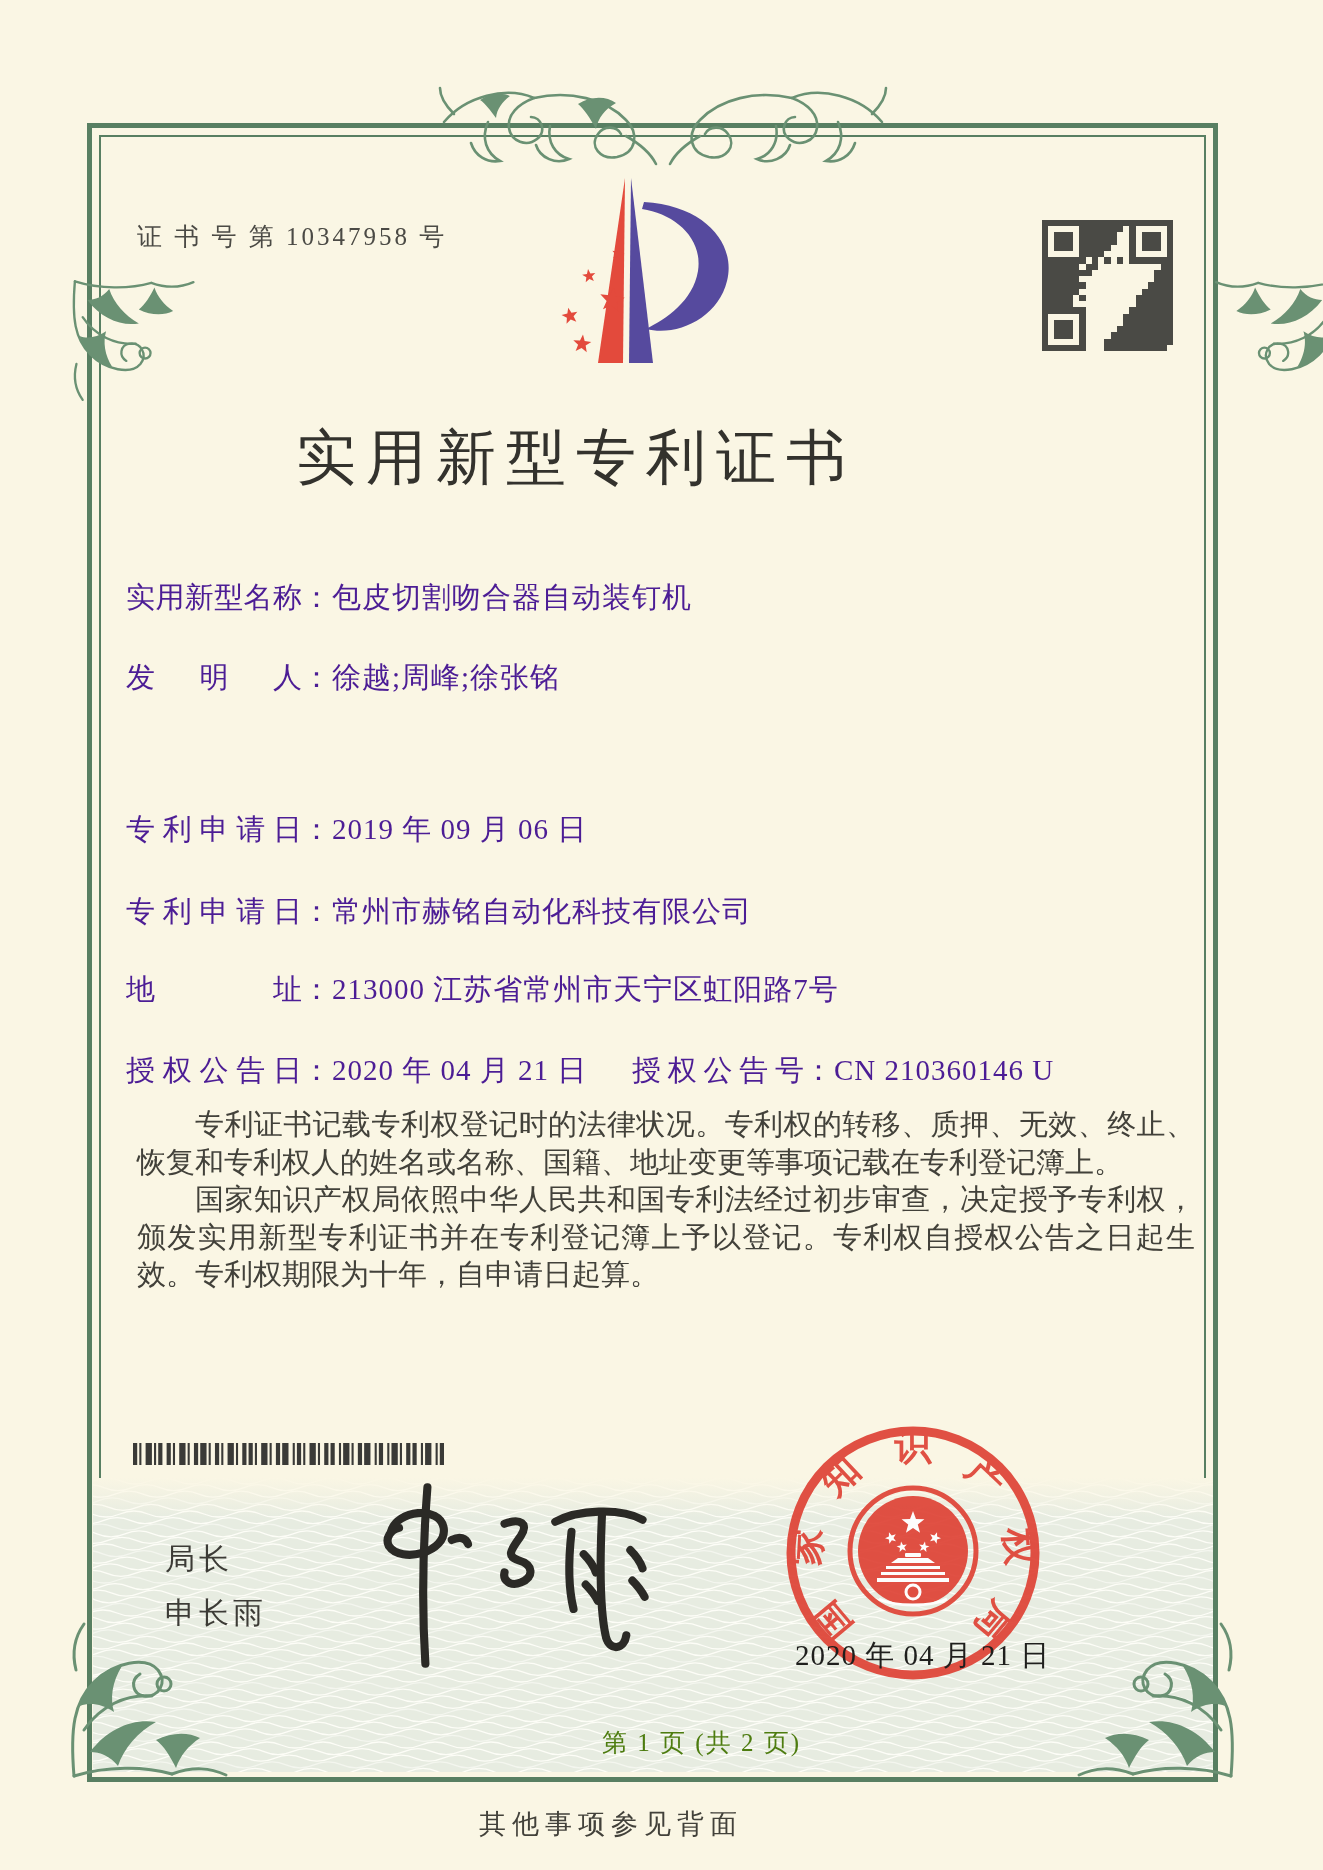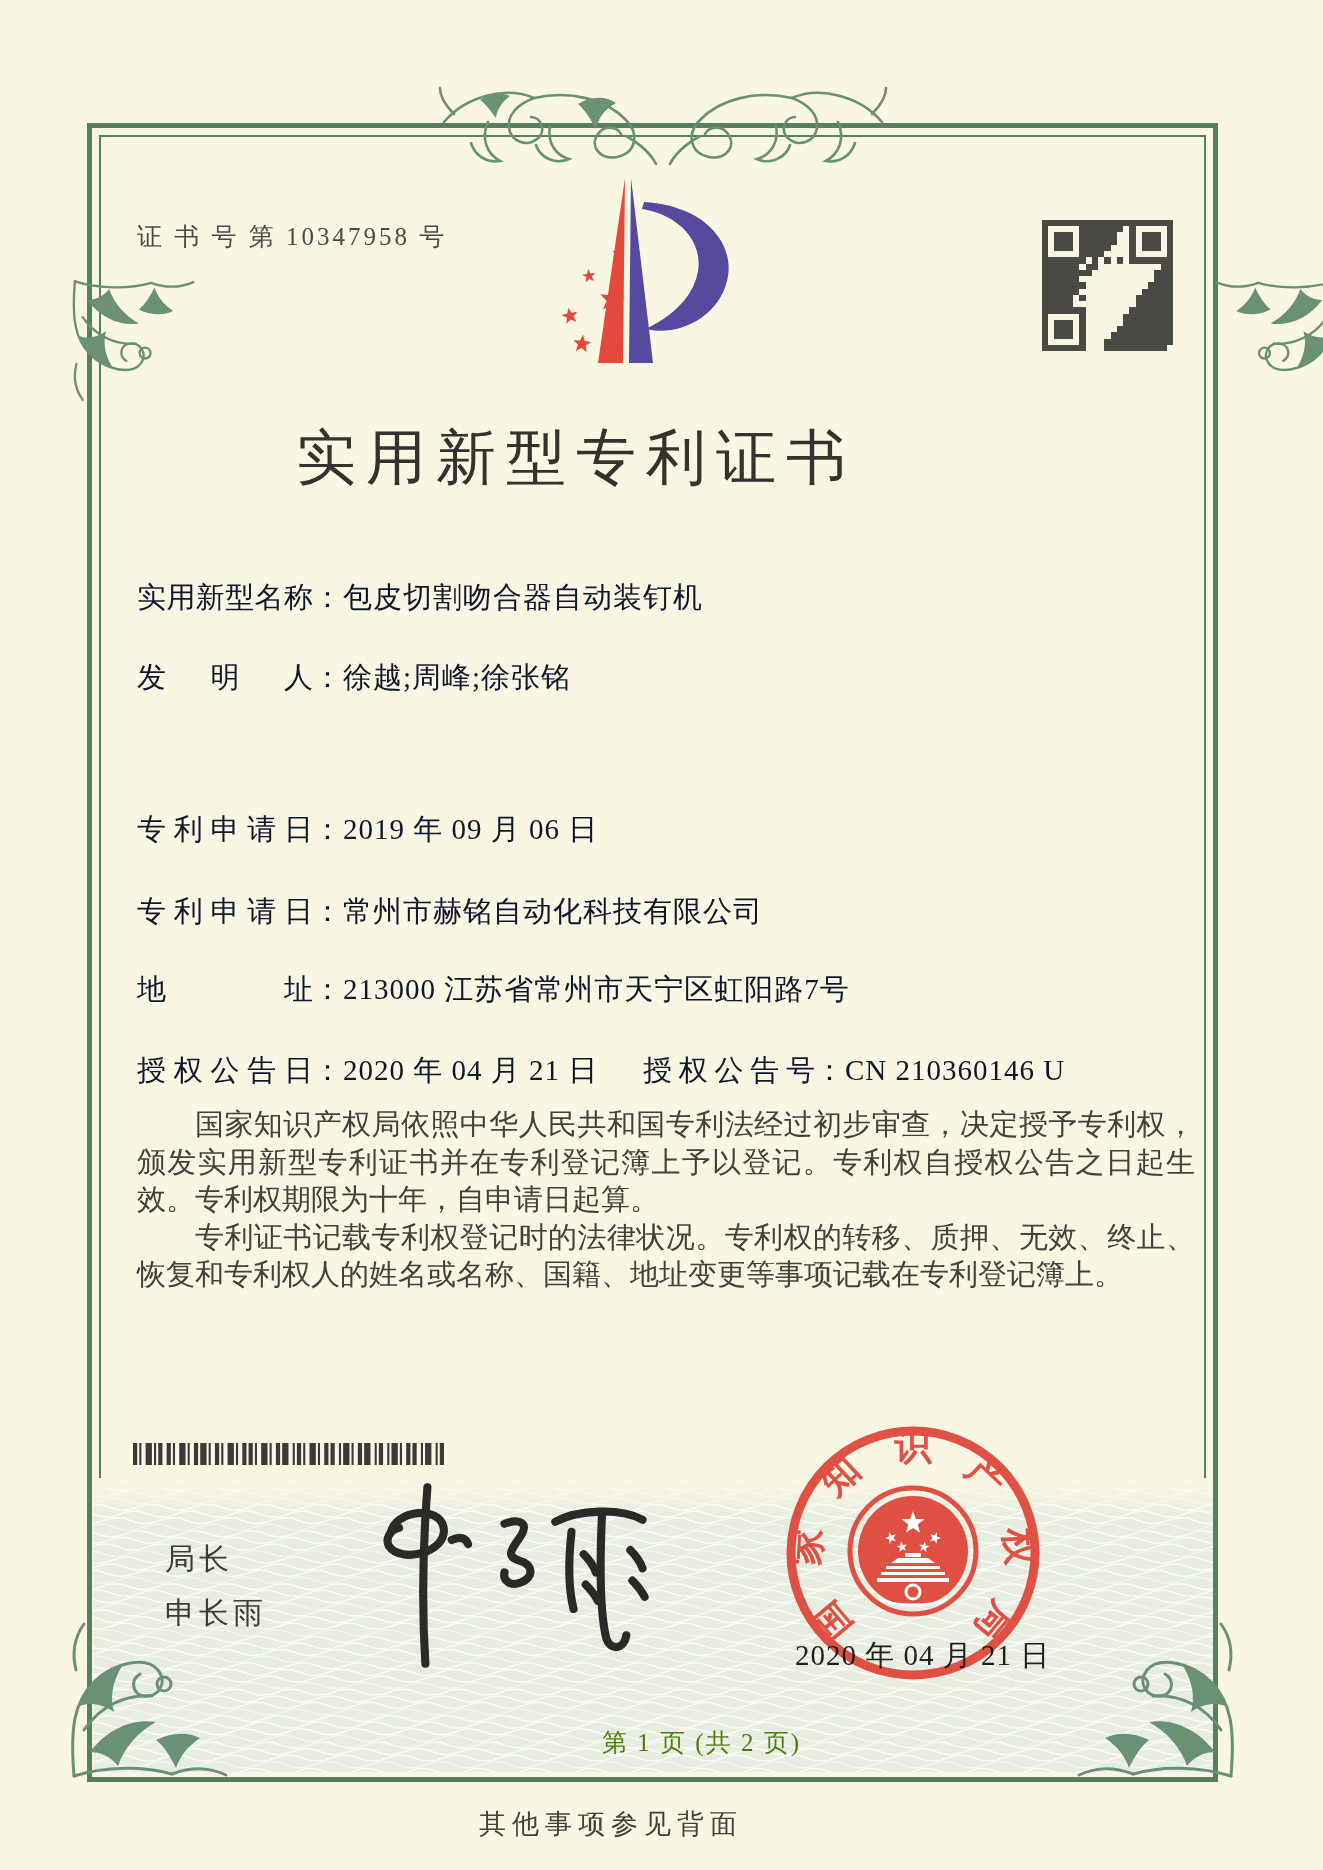--- a/index.html
+++ b/index.html
@@ -20,21 +20,21 @@
   .guilloche-fade{position:absolute;left:93px;top:1478px;width:1120px;height:40px;background:linear-gradient(var(--paper),rgba(250,246,228,0));z-index:2;}
 
   .cert-no{position:absolute;left:137px;top:220px;font-size:25px;letter-spacing:3px;color:#4b4a45;z-index:3;}
 
   .logo{position:absolute;left:512px;top:168px;width:252px;height:205px;z-index:3;}
   .qr{position:absolute;left:1042px;top:220px;width:131px;height:131px;z-index:3;}
 
   .title{position:absolute;left:120px;top:418px;width:912px;text-align:center;font-size:60px;font-weight:normal;
          letter-spacing:10px;color:#33322d;z-index:3;}
 
-  .frow{position:absolute;left:137px;width:1070px;font-size:29px;line-height:46px;color:#0f172a;z-index:3;white-space:nowrap;}
+  .frow{position:absolute;left:126px;width:1070px;font-size:29px;line-height:46px;color:#4c1d95;z-index:3;white-space:nowrap;}
   .flabel{display:inline-block;width:176px;text-align:justify;text-align-last:justify;vertical-align:top;}
   .fcolon{display:inline-block;width:30px;}
   .fvalue{letter-spacing:1px;}
   .fgroup2{position:absolute;left:506px;top:0;}
 
   .paras{position:absolute;left:137px;top:1106px;width:1058px;font-size:29px;line-height:37.5px;
          text-align:justify;color:#42413a;z-index:3;}
   .paras p{text-indent:2em;}
 
   .barcode{position:absolute;left:133px;top:1443px;width:311px;height:22px;z-index:3;}
@@ -459,22 +459,22 @@
     <span class="flabel">地址</span><span class="fcolon">：</span><span class="fvalue">213000 江苏省常州市天宁区虹阳路7号</span>
   </div>
   <div class="frow" style="top:1047px">
     <span class="flabel">授权公告日</span><span class="fcolon">：</span><span class="fvalue">2020 年 04 月 21 日</span>
     <span class="fgroup2">
       <span class="flabel" style="width:172px">授权公告号</span><span class="fcolon">：</span><span class="fvalue">CN 210360146 U</span>
     </span>
   </div>
 
   <div class="paras">
+    <p>专利证书记载专利权登记时的法律状况。专利权的转移、质押、无效、终止、恢复和专利权人的姓名或名称、国籍、地址变更等事项记载在专利登记簿上。</p>
     <p>国家知识产权局依照中华人民共和国专利法经过初步审查，决定授予专利权，颁发实用新型专利证书并在专利登记簿上予以登记。专利权自授权公告之日起生效。专利权期限为十年，自申请日起算。</p>
-    <p>专利证书记载专利权登记时的法律状况。专利权的转移、质押、无效、终止、恢复和专利权人的姓名或名称、国籍、地址变更等事项记载在专利登记簿上。</p>
   </div>
 
   <svg class="barcode" id="bcsvg" height="22" width="311" preserveAspectRatio="none" viewBox="0 0 148 22">
       <rect x="0" y="0" width="2" height="22" fill="#3a3a37"></rect>
       <rect x="3" y="0" width="1" height="22" fill="#3a3a37"></rect>
       <rect x="6" y="0" width="3" height="22" fill="#3a3a37"></rect>
       <rect x="10" y="0" width="1" height="22" fill="#3a3a37"></rect>
       <rect x="12" y="0" width="2" height="22" fill="#3a3a37"></rect>
       <rect x="16" y="0" width="2" height="22" fill="#3a3a37"></rect>
       <rect x="19" y="0" width="1" height="22" fill="#3a3a37"></rect>

